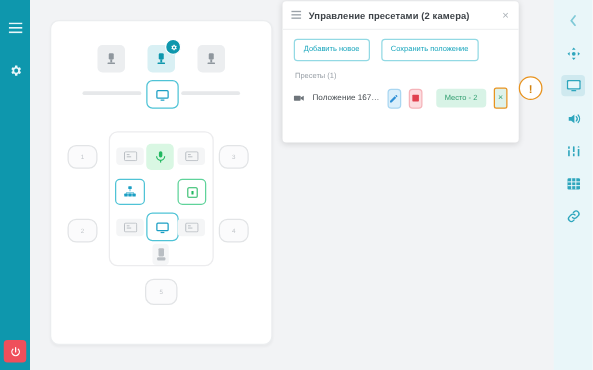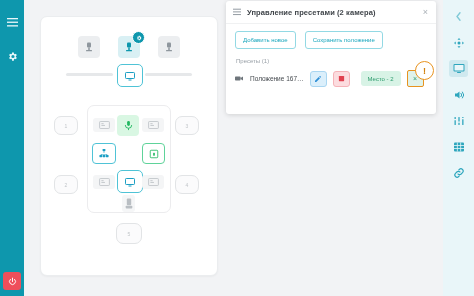--- a/index.html
+++ b/index.html
@@ -90,21 +90,21 @@
   .small-dev{
     width:13px;height:17px;background:#f5f6f7;border-radius:3px;color:#b9bec3;
   }
   .bottom-seat{
     position:absolute;width:24px;height:19px;border:1px solid #e2e4e6;border-radius:7px;
     background:#fbfbfc;color:#c2c6ca;font-size:5px;display:flex;align-items:center;justify-content:center;
   }
 
   
   .dialog{
-    position:absolute;left:202px;top:1px;width:210px;height:113px;
+    position:absolute;left:202px;top:1px;width:189px;height:113px;
     background:#ffffff;border-radius:3px;
     box-shadow:0 1px 5px rgba(0,0,0,.14);
   }
   .dlg-head{
     height:22px;display:flex;align-items:center;padding:0 6px 0 7px;gap:6px;
     border-bottom:1px solid #f0f1f2;
   }
   .dlg-head .grip{color:#9aa1a8;display:flex;}
   .dlg-title{
     flex:1 1 auto;font-size:7.5px;color:#3f4449;font-weight:bold;letter-spacing:.1px;

